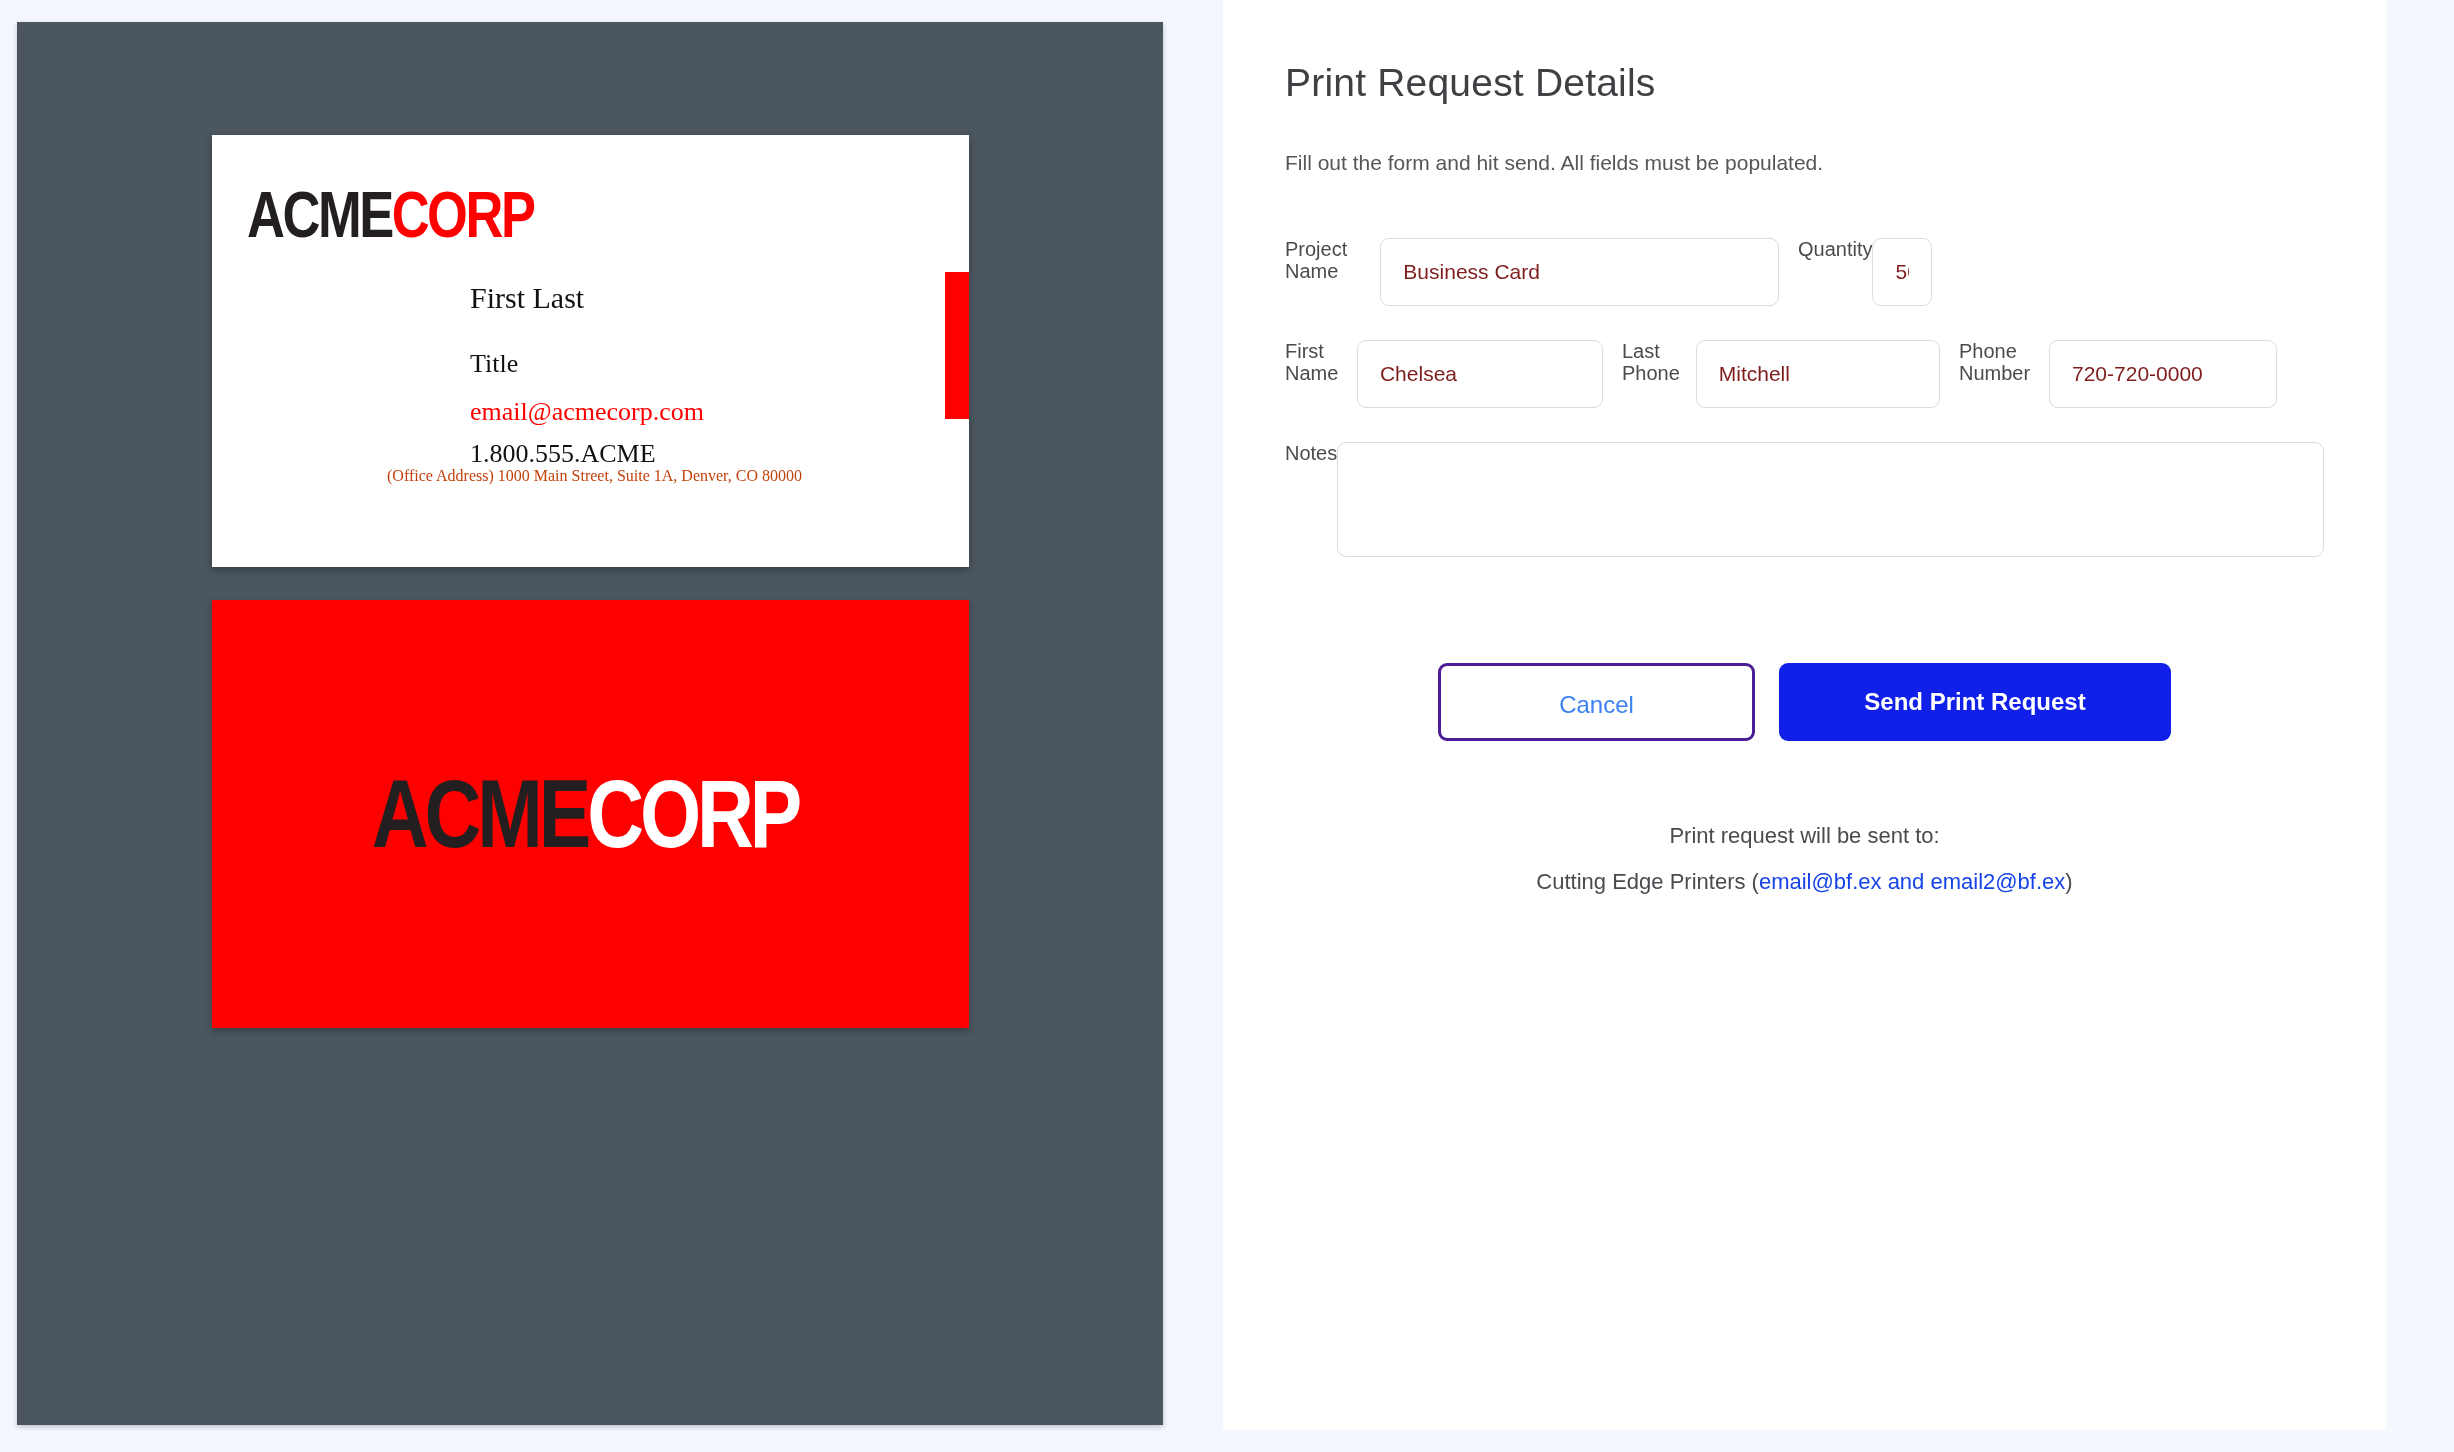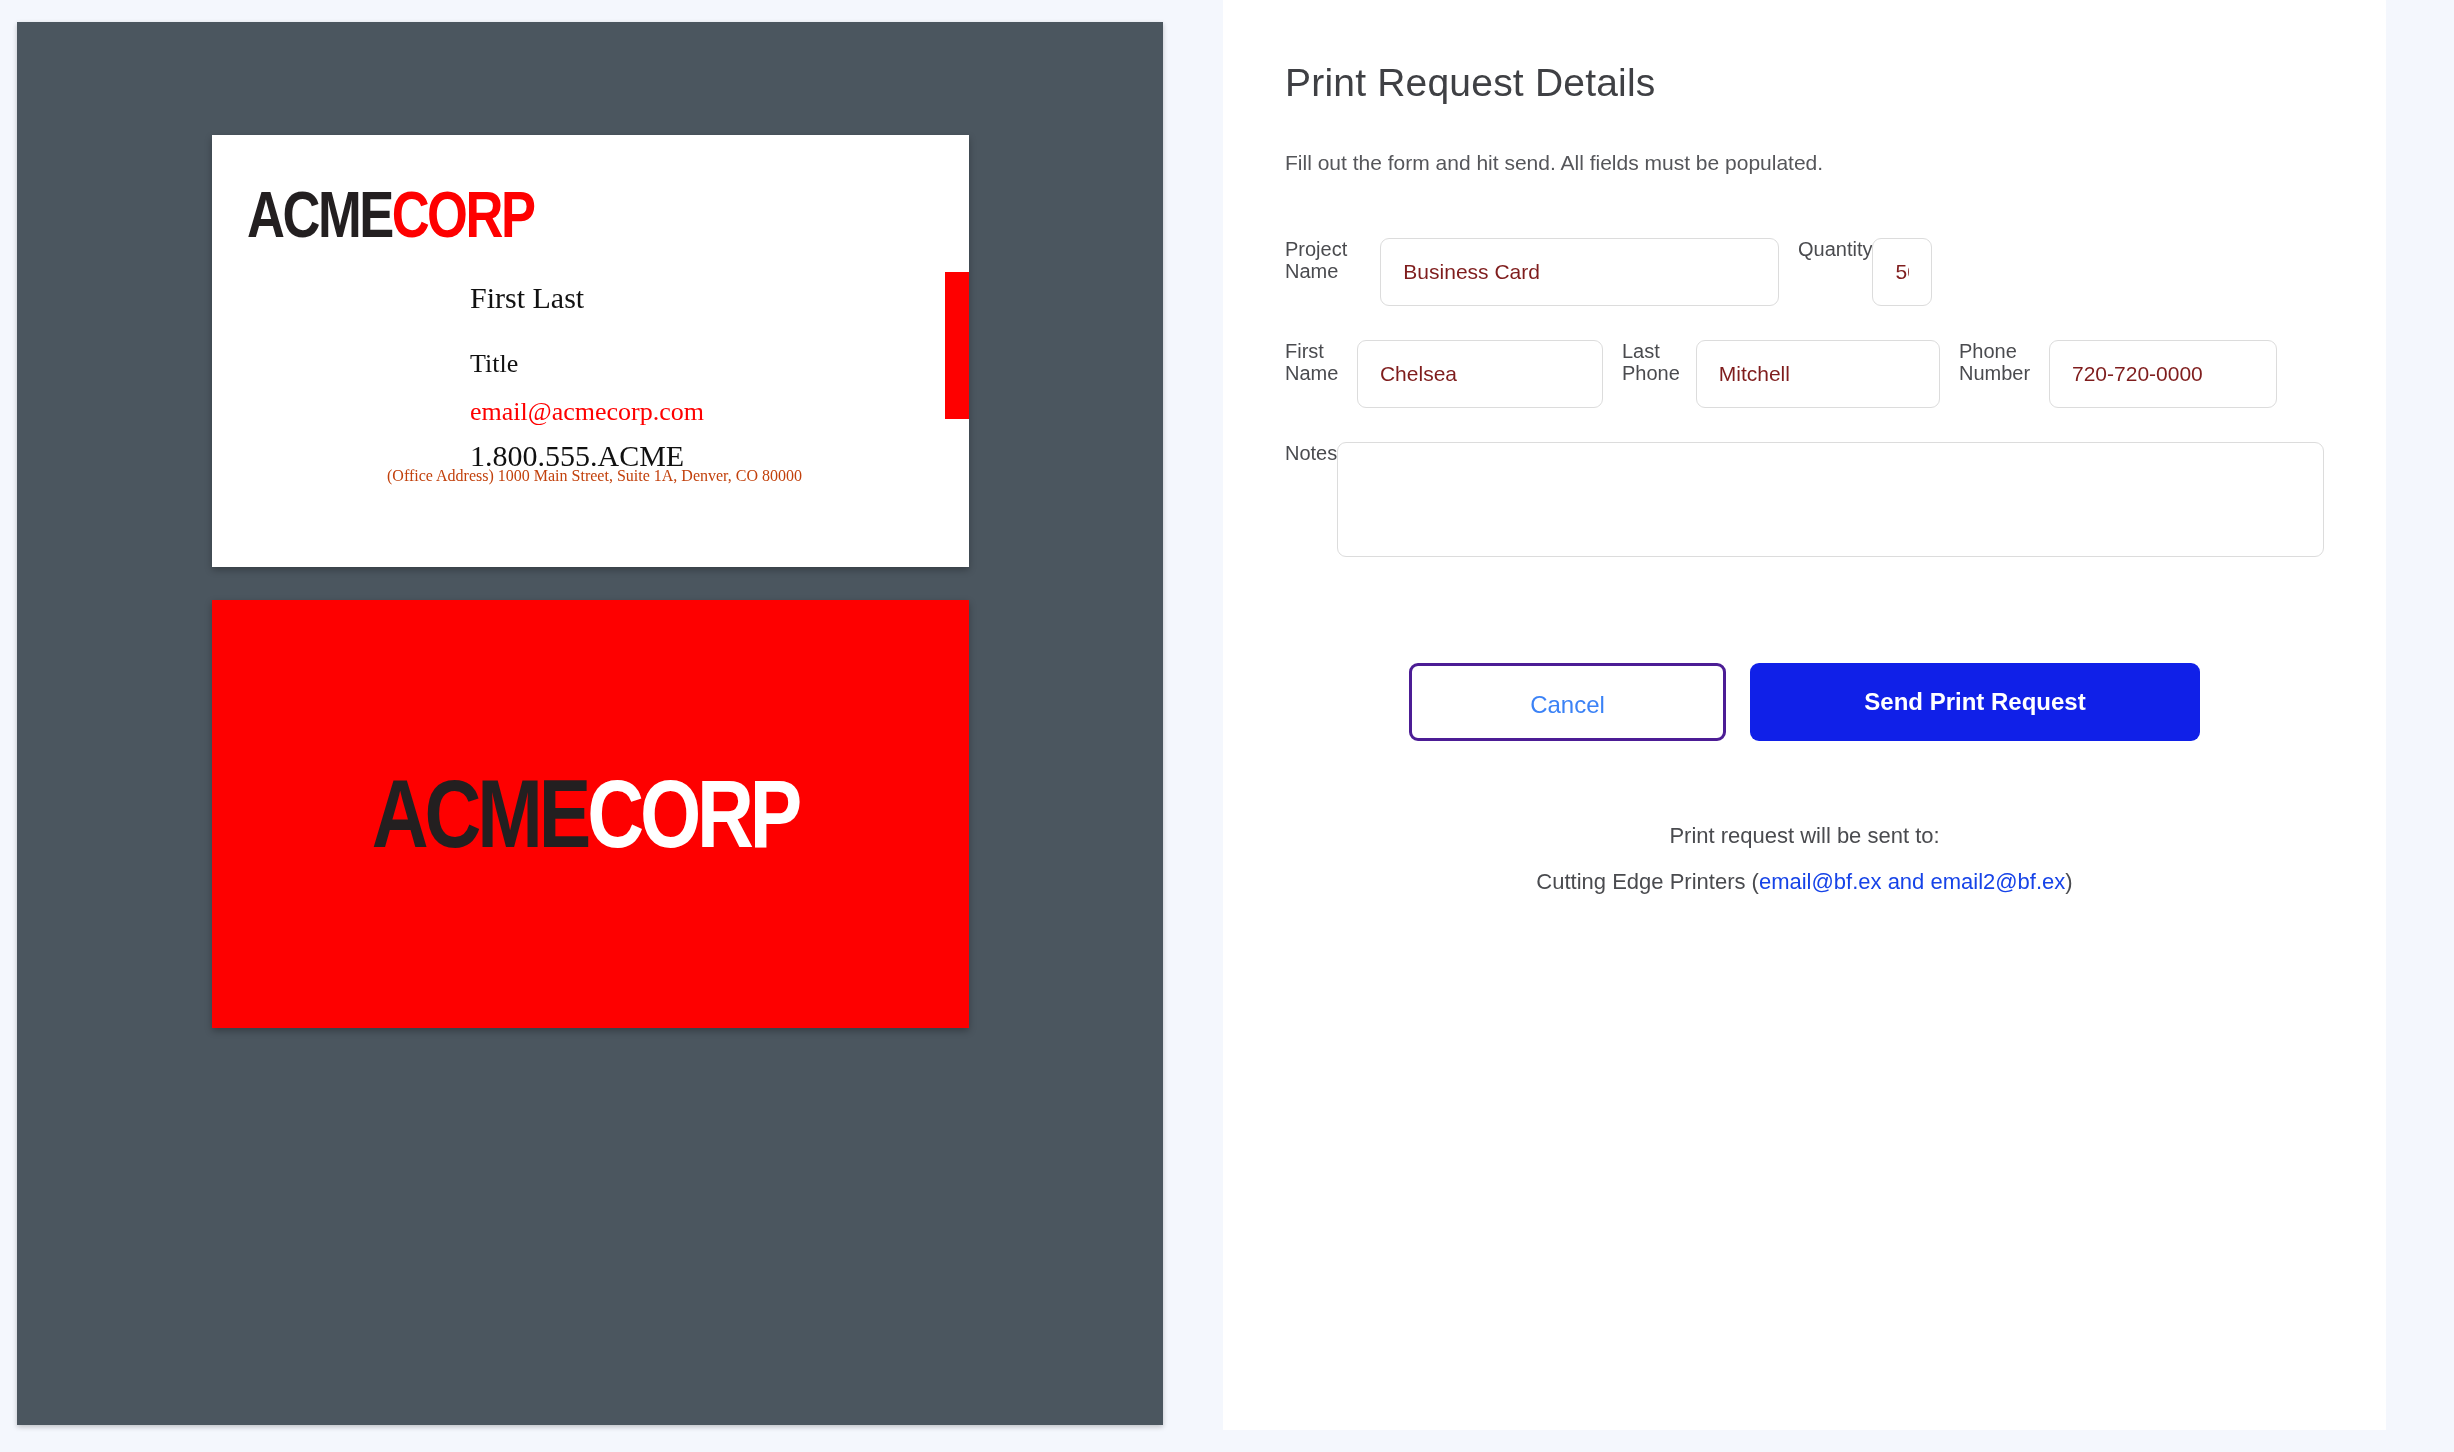--- a/index.html
+++ b/index.html
@@ -81,21 +81,21 @@
     white-space: nowrap;
   }
   .cf-email {
     font-size: 26px;
     line-height: 1;
     color: #fe0000;
     margin-bottom: 16px;
     white-space: nowrap;
   }
   .cf-phone {
-    font-size: 30px;
+    font-size: 26px;
     line-height: 1;
     white-space: nowrap;
   }
   .card-front-address {
     position: absolute;
     left: 8px;
     right: 0;
     top: 332px;
     text-align: center;
     font-family: "Liberation Serif", serif;
@@ -245,21 +245,21 @@
     border: none;
   }
   .btn-cancel {
     width: 317px;
     background: #ffffff;
     color: #3b82f6;
     border: 3px solid #4c1d95;
     font-weight: 400;
   }
   .btn-send {
-    width: 450px;
+    width: 392px;
     background: #1020e8;
     color: #ffffff;
     font-weight: 700;
   }
 
   
   .form-footer {
     margin-top: 78px;
     text-align: center;
     color: #4a4b4f;

